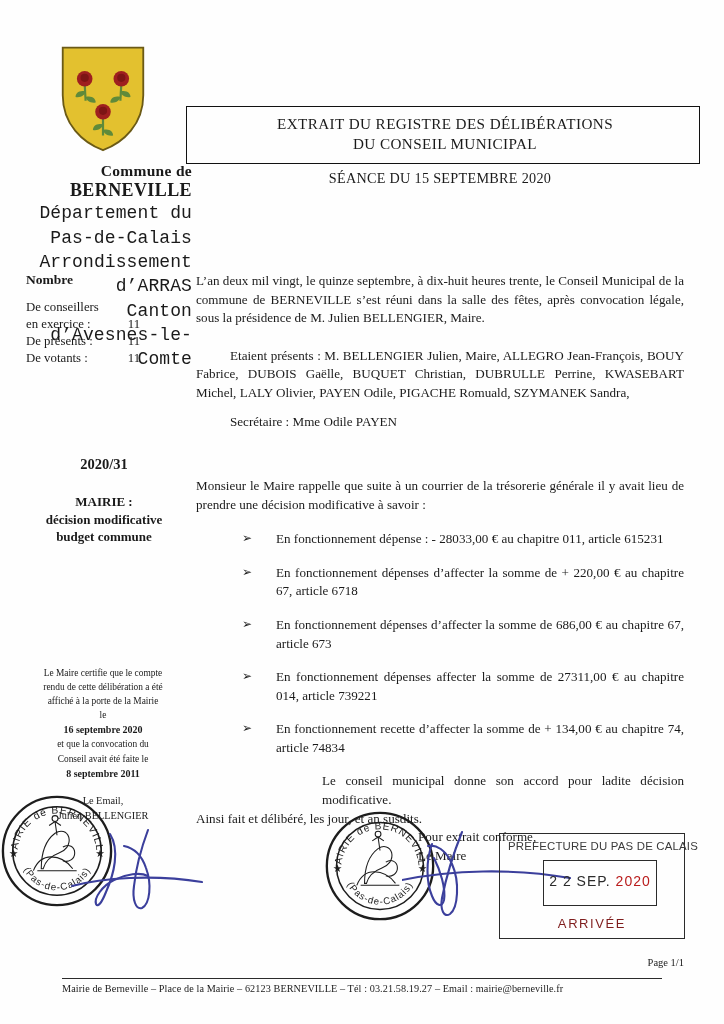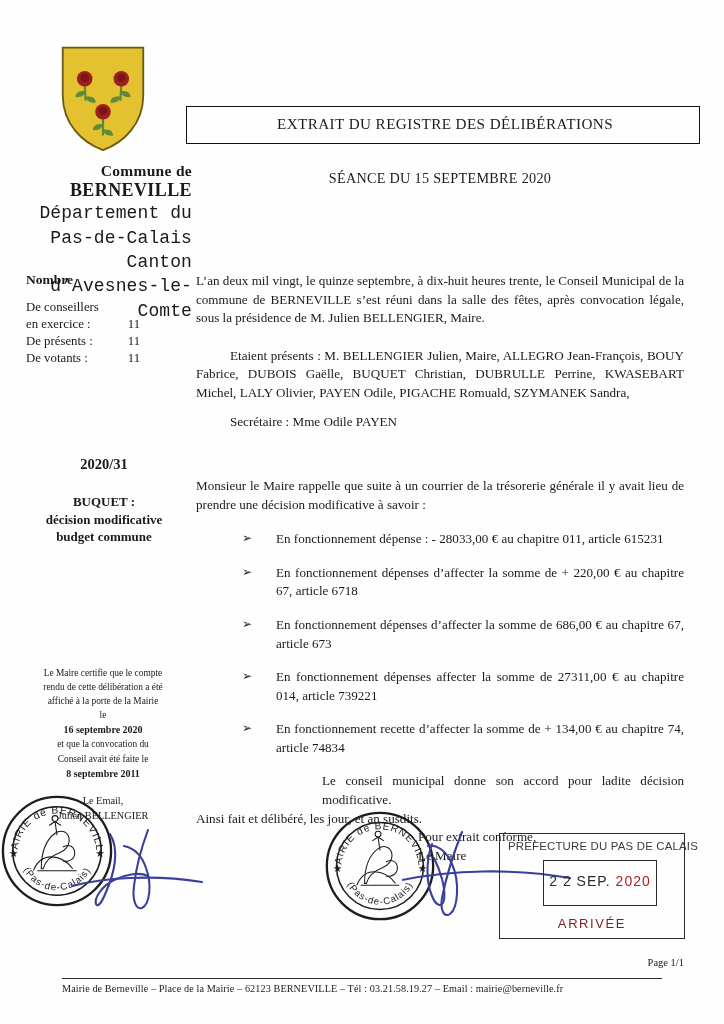--- a/index.html
+++ b/index.html
@@ -314,20 +314,21 @@
           <path d="M50 88 C43 86 39 90 39 94 C45 95 49 92 50 88 Z" fill="#5f8a3a"></path>
           <path d="M50 94 C57 92 61 96 61 100 C55 101 51 98 50 94 Z" fill="#5f8a3a"></path>
           <circle cx="50" cy="74" r="8.5" fill="#9e1f1f"></circle>
           <circle cx="50" cy="73" r="4.5" fill="#7d1515"></circle>
         </g>
       </svg>
     </div>
     <div class="commune-line1">Commune de</div>
     <div class="commune-line2">BERNEVILLE</div>
     <div class="commune-sub">Département du Pas-de-Calais</div>
+    <div class="commune-sub">Arrondissement d’ARRAS</div>
     <div class="commune-sub">Canton d’Avesnes-le-Comte</div>
   </div>
 
   <div class="nombre-block">
     <div class="nombre-title">Nombre</div>
     <div class="nombre-row">
       <span class="nombre-label">De conseillers</span>
       <span class="nombre-value"></span>
     </div>
     <div class="nombre-row">
@@ -339,21 +340,21 @@
       <span class="nombre-value">11</span>
     </div>
     <div class="nombre-row">
       <span class="nombre-label">De votants  :</span>
       <span class="nombre-value">11</span>
     </div>
   </div>
 
   <div class="objet-block">
     <div class="objet-num">2020/31</div>
-    <div class="objet-title">BUQUET :</div>
+    <div class="objet-title">MAIRIE :</div>
     <div class="objet-title">décision modificative</div>
     <div class="objet-title">budget commune</div>
   </div>
 
   <div class="certif-block">
     <div>Le Maire certifie que le compte</div>
     <div>rendu de cette délibération a été</div>
     <div>affiché à la porte de la Mairie</div>
     <div>le</div>
     <div class="strong">16 septembre 2020</div>
@@ -397,20 +398,21 @@
       <g class="stroke-ink" stroke-width="2.1" stroke-linecap="round">
         <path d="M48 22 C58 38 52 62 44 80 C40 90 36 96 34 92 C32 86 40 74 52 68 C64 62 78 60 86 64"></path>
         <path d="M86 18 C80 34 74 56 72 74 C70 88 74 98 80 96 C88 92 90 72 84 56 C80 44 72 36 62 34"></path>
         <path d="M10 74 C40 66 90 62 140 70"></path>
       </g>
     </svg>
   </div>
 
   <div class="title-box">
     <div class="t">EXTRAIT DU REGISTRE DES DÉLIBÉRATIONS</div>
+    <div class="t">DU CONSEIL MUNICIPAL</div>
   </div>
   <div class="seance">SÉANCE DU 15 SEPTEMBRE 2020</div>
 
   <div class="body">
     <p>L’an deux mil vingt, le quinze septembre, à dix-huit heures trente, le Conseil Municipal de la commune de BERNEVILLE s’est réuni dans la salle des fêtes, après convocation légale, sous la présidence de M. Julien BELLENGIER, Maire.</p>
     <div class="gap-md"></div>
     <p class="p-indent">Etaient présents : M. BELLENGIER Julien, Maire, ALLEGRO Jean-François, BOUY Fabrice, DUBOIS Gaëlle, BUQUET Christian, DUBRULLE Perrine, KWASEBART Michel, LALY Olivier, PAYEN Odile, PIGACHE Romuald, SZYMANEK Sandra,</p>
     <div class="gap-sm"></div>
     <p class="p-indent">Secrétaire : Mme Odile PAYEN</p>
     <div class="gap-lg"></div>

